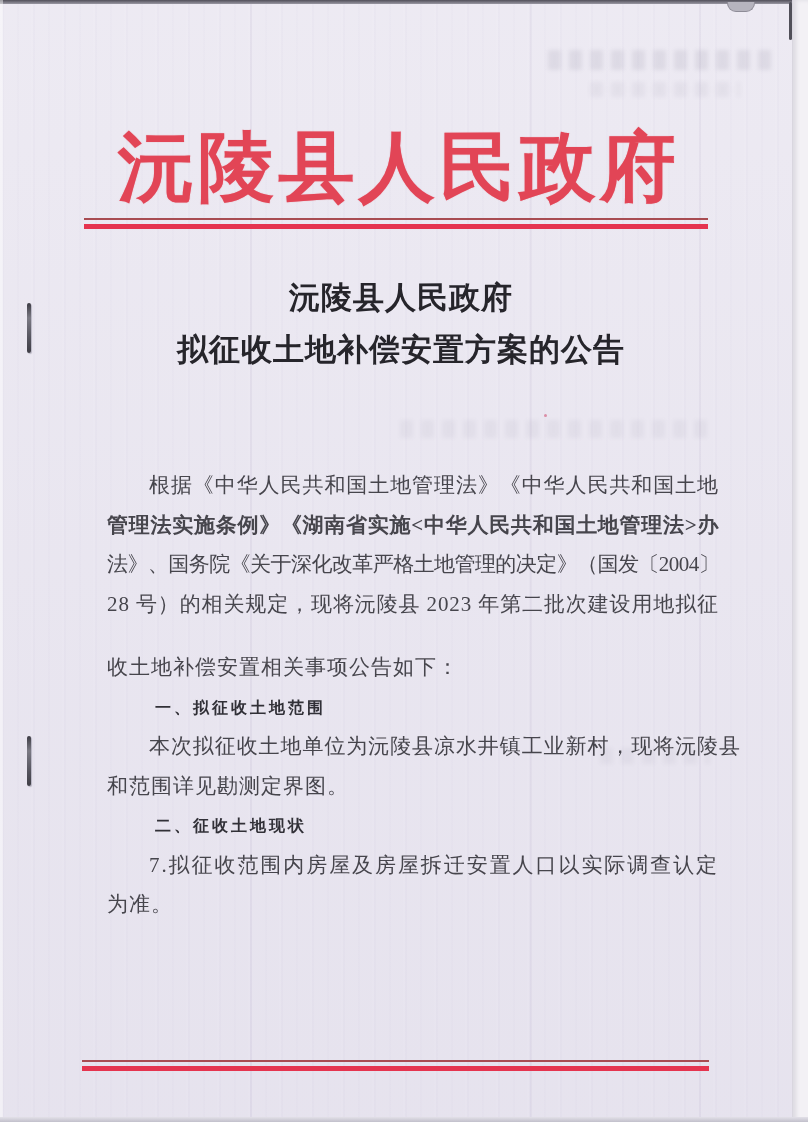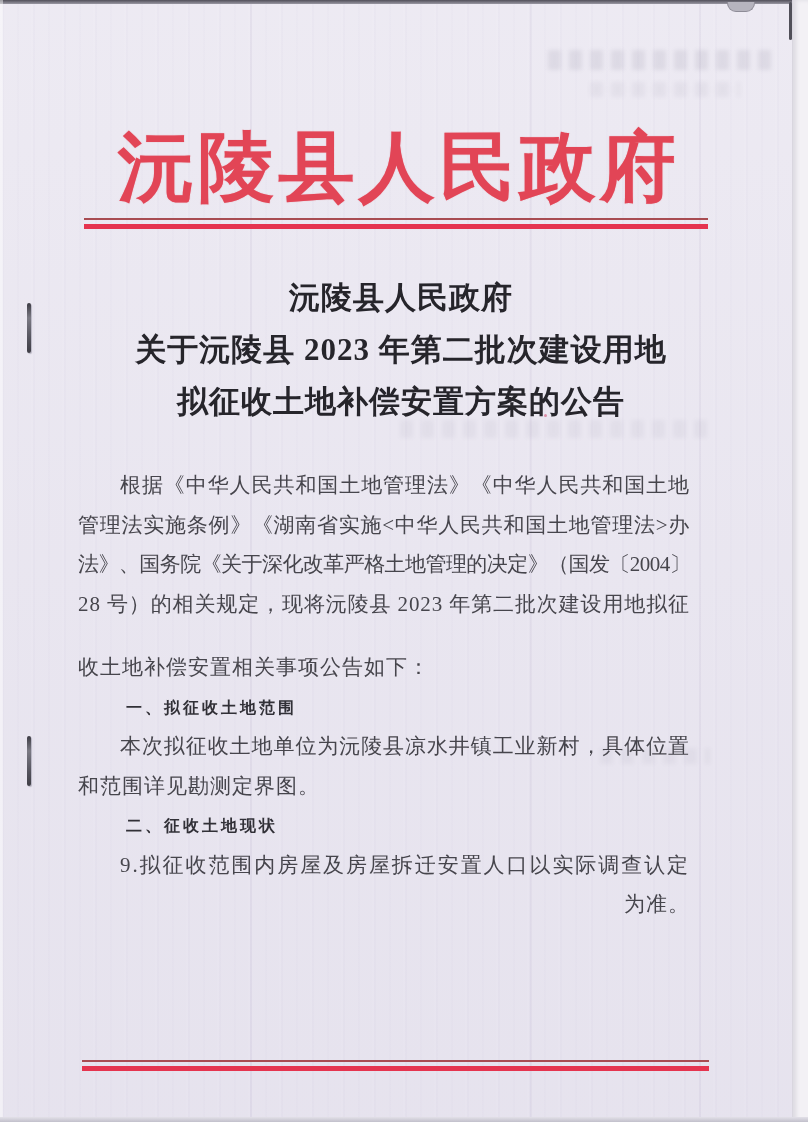--- a/index.html
+++ b/index.html
@@ -69,21 +69,21 @@
   .rule-bot-thin{left:82px;top:1060px;width:627px;height:2px;background:var(--rule-red-dark);}
   .rule-bot-thick{left:82px;top:1066px;width:627px;height:5px;background:var(--rule-red);}
 
   
   .title-block{position:absolute;left:95px;top:272px;width:612px;}
   .t-line{height:52px;line-height:52px;text-align:center;white-space:nowrap;
     font-size:31px;font-weight:bold;color:var(--title-text);letter-spacing:1px;
     font-family:"Liberation Serif","DejaVu Serif",serif;}
 
   
-  .body-block{position:absolute;left:78px;top:466px;width:612px;}
+  .body-block{position:absolute;left:107px;top:466px;width:612px;}
   .line{height:39.5px;line-height:39.5px;white-space:nowrap;
     font-size:21px;color:var(--body-text);
     font-family:"Liberation Serif","DejaVu Serif",serif;}
   .line.heading{font-size:16px;font-weight:bold;color:var(--heading-text);
     font-family:"Liberation Sans","DejaVu Sans",sans-serif;}
 
   
   .ghost{position:absolute;pointer-events:none;filter:blur(2px);
     background:repeating-linear-gradient(90deg,#5a5570 0 13px,transparent 13px 21px);}
   .ghost.g1{left:548px;top:50px;width:225px;height:20px;opacity:.10;}
@@ -112,36 +112,35 @@
   <div class="staple s1"></div>
   <div class="staple s2"></div>
 
   <div class="letterhead fill" style="letter-spacing: 4.28571px;"><span class="ls">沅陵县人民政府</span></div>
 
   <div class="rule rule-top-thin"></div>
   <div class="rule rule-top-thick"></div>
 
   <div class="title-block">
     <div class="t-line"><span>沅陵县人民政府</span></div>
-    <div class="t-line"><span>关于沅陵县 2023 年第二批次建设用地</span></div>
     <div class="t-line"><span>拟征收土地补偿安置方案的公告</span></div>
   </div>
 
   <div class="body-block" id="body">
       <div class="line fill" style="padding-left: 42px; letter-spacing: 0.923077px;"><span class="ls">根据《中华人民共和国土地管理法》《中华人民共和国土地</span></div>
-      <div class="line fill" style="letter-spacing: 0.734914px;"><span class="ls">管理法实施条例》《湖南省实施&lt;中华人民共和国土地管理法&gt;办</span></div>
+      <div class="line fill" style="letter-spacing: 0.734914px; font-weight: bold;"><span class="ls">管理法实施条例》《湖南省实施&lt;中华人民共和国土地管理法&gt;办</span></div>
       <div class="line fill" style="letter-spacing: -0.5625px; text-align: right;"><span class="ls">法》、国务院《关于深化改革严格土地管理的决定》（国发〔2004〕</span></div>
       <div class="line fill" style="letter-spacing: 0.886364px;"><span class="ls">28 号）的相关规定，现将沅陵县 2023 年第二批次建设用地拟征</span></div>
       <div class="line" style="letter-spacing: 1px; margin-top: 24px;"><span class="ls">收土地补偿安置相关事项公告如下：</span></div>
       <div class="line heading" style="padding-left: 48px; letter-spacing: 3px;"><span class="ls">一、拟征收土地范围</span></div>
-      <div class="line fill" style="padding-left: 42px; letter-spacing: 0.923077px;"><span class="ls">本次拟征收土地单位为沅陵县凉水井镇工业新村，具体位置</span></div>
+      <div class="line fill" style="padding-left: 42px; letter-spacing: 0.923077px;"><span class="ls">本次拟征收土地单位为沅陵县凉水井镇工业新村，现将沅陵县</span></div>
       <div class="line" style="letter-spacing: 1px;"><span class="ls">和范围详见勘测定界图。</span></div>
       <div class="line heading" style="padding-left: 48px; letter-spacing: 3px;"><span class="ls">二、征收土地现状</span></div>
-      <div class="line fill" style="padding-left: 42px; letter-spacing: 1.93269px;"><span class="ls">9.拟征收范围内房屋及房屋拆迁安置人口以实际调查认定</span></div>
-      <div class="line" style="letter-spacing: 1px; text-align: right;"><span class="ls">为准。</span></div>
+      <div class="line fill" style="padding-left: 42px; letter-spacing: 1.93269px;"><span class="ls">7.拟征收范围内房屋及房屋拆迁安置人口以实际调查认定</span></div>
+      <div class="line" style="letter-spacing: 1px;"><span class="ls">为准。</span></div>
     </div>
 
   <div class="rule rule-bot-thin"></div>
   <div class="rule rule-bot-thick"></div>
 
   <div class="edge-top"></div>
   <div class="corner-notch"></div>
   <div class="edge-right-dark"></div>
   <div class="edge-right-shade"></div>
   <div class="edge-left-light"></div>

